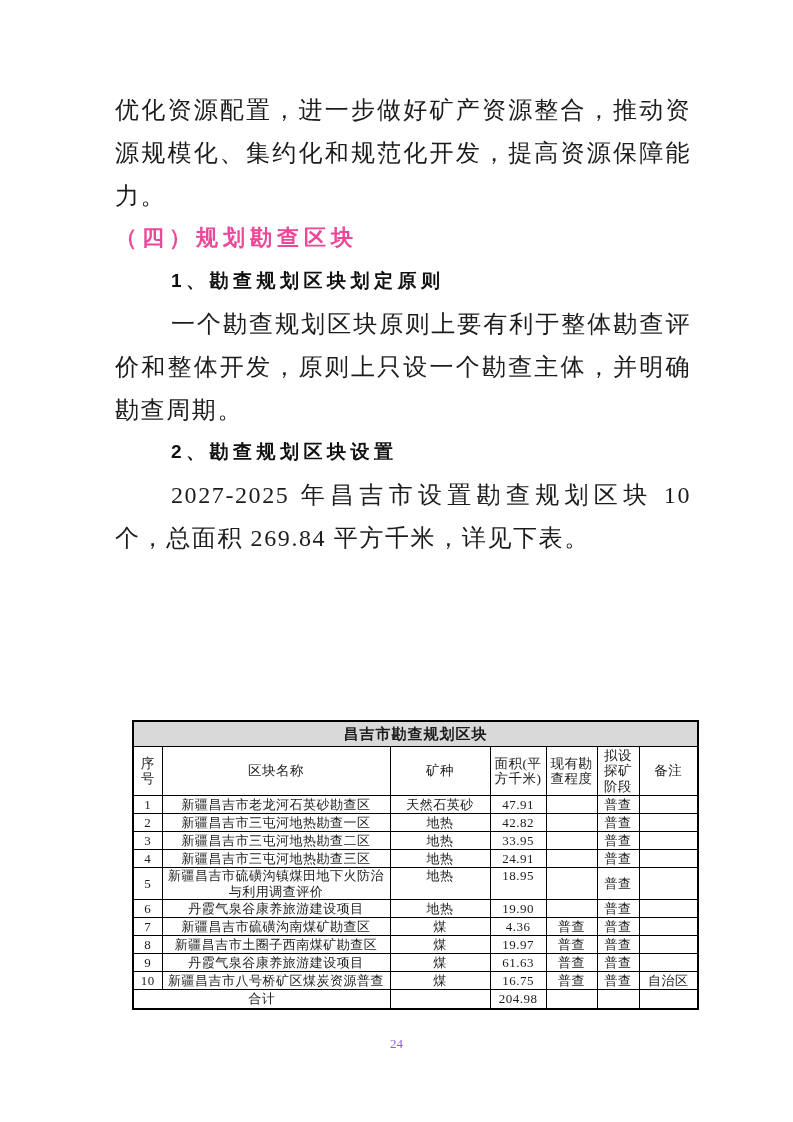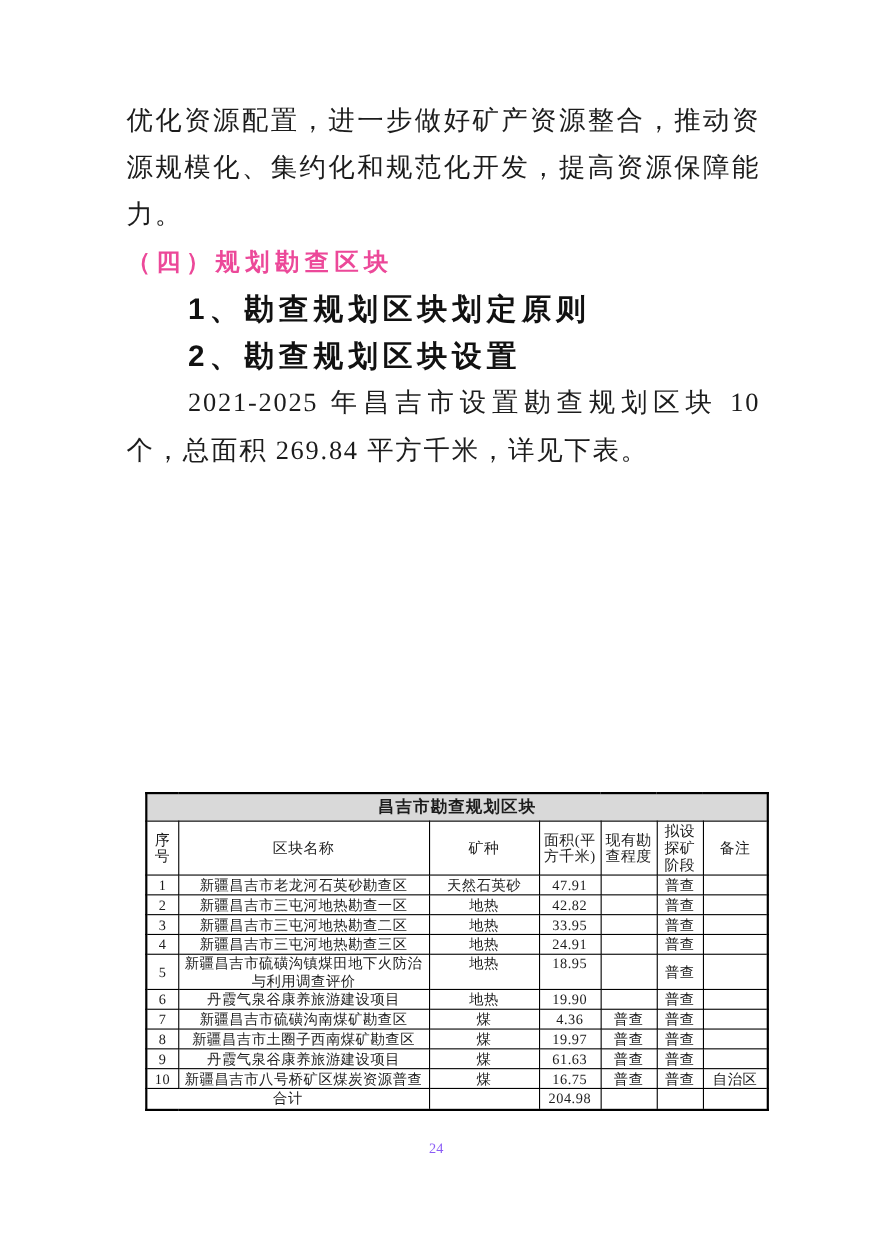--- a/index.html
+++ b/index.html
@@ -32,21 +32,21 @@
     font-weight: bold;
     font-size: 22px;
     line-height: 42.8px;
     letter-spacing: 5px;
     color: #ec4899;
   }
   .h-sub {
     margin: 0;
     font-family: "Liberation Sans", "DejaVu Sans", sans-serif;
     font-weight: bold;
-    font-size: 27px;
+    font-size: 19px;
     line-height: 42.8px;
     letter-spacing: 4.5px;
     text-indent: 56px;
     color: #111;
   }
   .table-wrap {
     position: absolute;
     left: 132px; top: 720px;
     width: 567px;
   }
@@ -91,22 +91,23 @@
 </style>
 </head>
 <body>
 
 <div class="page">
 
   <div class="content">
     <p class="bodyline">优化资源配置，进一步做好矿产资源整合，推动资源规模化、集约化和规范化开发，提高资源保障能力。</p>
     <p class="h-section">（四）规划勘查区块</p>
     <p class="h-sub">1、勘查规划区块划定原则</p>
+    <p class="bodyline indent">一个勘查规划区块原则上要有利于整体勘查评价和整体开发，原则上只设一个勘查主体，并明确勘查周期。</p>
     <p class="h-sub">2、勘查规划区块设置</p>
-    <p class="bodyline indent">2021-2025 年昌吉市设置勘查规划区块 10 个，总面积 269.84 平方千米，详见下表。</p>
+    <p class="bodyline indent">2027-2025 年昌吉市设置勘查规划区块 10 个，总面积 269.84 平方千米，详见下表。</p>
   </div>
 
   <div class="table-wrap">
     <table class="plan">
       <colgroup>
         <col style="width:29px">
           <col style="width:228px">
           <col style="width:100px">
         <col style="width:56px">
           <col style="width:51px">

